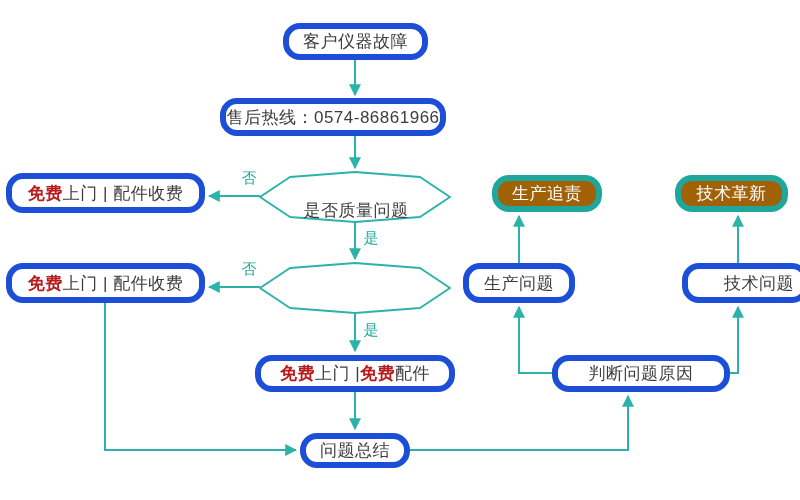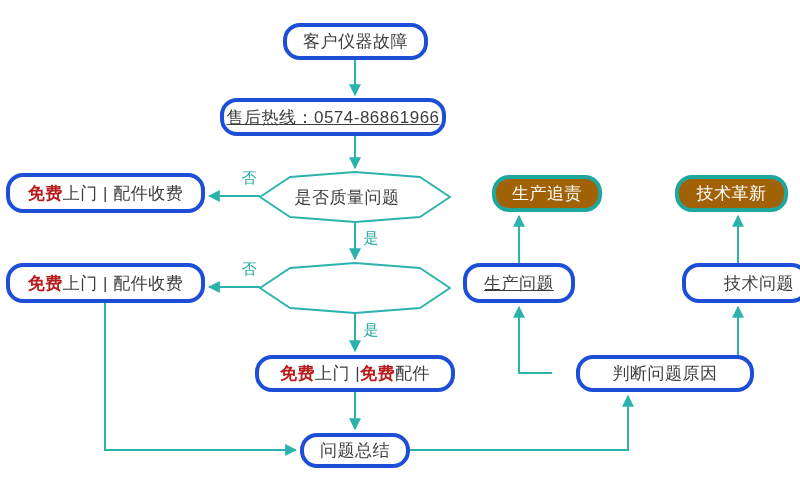--- a/index.html
+++ b/index.html
@@ -4,21 +4,21 @@
 <style>
   html,body{margin:0;padding:0;background:#fff;}
   .canvas{
     position:relative;width:800px;height:500px;background:#fff;overflow:hidden;
     font-family:"Liberation Sans","DejaVu Sans",sans-serif;color:#3d3d3d;
   }
   svg.wires{position:absolute;left:0;top:0;}
   .node{
     position:absolute;display:flex;align-items:center;justify-content:center;
     box-sizing:border-box;font-size:17px;letter-spacing:.5px;white-space:nowrap;
-    background:#fff;border:4px solid #1d4ed8;border-radius:17px;
+    background:#fff;border:6px solid #1d4ed8;border-radius:17px;
   }
   .node.filled{background:#a16207;border-color:#1fa79e;color:#fff;margin-left:27px;}
   .node.shape-text{background:transparent;border:none;border-radius:0;}
   .hl{color:#b91c1c;font-weight:bold;}
   .edge-label{
     position:absolute;width:26px;text-align:center;font-size:15px;color:#1fa79e;
   }
 </style>
 </head>
 <body>
@@ -47,25 +47,25 @@
     <path d="M552,373 L519,373 L519,307" fill="none" stroke="#2bb3ab" stroke-width="2" marker-end="url(#arr)"></path>
     <path d="M702,373 L738,373 L738,307" fill="none" stroke="#2bb3ab" stroke-width="2" marker-end="url(#arr)"></path>
     <path d="M519,263 L519,216" fill="none" stroke="#2bb3ab" stroke-width="2" marker-end="url(#arr)"></path>
     <path d="M738,263 L738,216" fill="none" stroke="#2bb3ab" stroke-width="2" marker-end="url(#arr)"></path>
   </svg>
 
   <div class="node" style="left:283px;top:23px;width:145px;height:37px;">
     <span>客户仪器故障</span>
   </div>
 
-  <div class="node" style="left:220px;top:98px;width:226px;height:38px;text-decoration:underline;">
+  <div class="node" style="left:220px;top:98px;width:226px;height:38px;">
     <span>售后热线：0574-86861966</span>
   </div>
 
-  <div class="node shape-text" style="left:252px;top:172px;width:190px;height:50px;">
+  <div class="node shape-text" style="left:261px;top:172px;width:190px;height:50px;align-items:flex-end;">
     <span>是否质量问题</span>
   </div>
 
 
   <div class="node" style="left:6px;top:173px;width:199px;height:40px;">
     <span class="hl">免费</span>
       <span>上门 | 配件收费</span>
   </div>
 
   <div class="node" style="left:6px;top:263px;width:199px;height:40px;">
@@ -74,36 +74,36 @@
   </div>
 
   <div class="node filled" style="left:465px;top:175px;width:110px;height:37px;">
     <span>生产追责</span>
   </div>
 
   <div class="node filled" style="left:648px;top:175px;width:113px;height:37px;">
     <span>技术革新</span>
   </div>
 
-  <div class="node" style="left:463px;top:263px;width:112px;height:40px;text-decoration:underline;">
+  <div class="node" style="left:463px;top:263px;width:112px;height:40px;">
     <span>生产问题</span>
   </div>
 
   <div class="node" style="left:682px;top:263px;width:127px;height:40px;padding-left:27px;">
     <span>技术问题</span>
   </div>
 
   <div class="node" style="left:255px;top:355px;width:200px;height:37px;">
     <span class="hl">免费</span>
       <span>上门 | </span>
       <span class="hl">免费</span>
       <span>配件</span>
   </div>
 
-  <div class="node" style="left:552px;top:355px;width:178px;height:37px;margin-left:24px;">
+  <div class="node" style="left:552px;top:355px;width:178px;height:37px;">
     <span>判断问题原因</span>
   </div>
 
   <div class="node" style="left:300px;top:433px;width:110px;height:35px;">
     <span>问题总结</span>
   </div>
 
   <span class="edge-label" style="left:236px;top:169px;">否</span>
   <span class="edge-label" style="left:358px;top:229px;">是</span>
   <span class="edge-label" style="left:236px;top:260px;">否</span>

